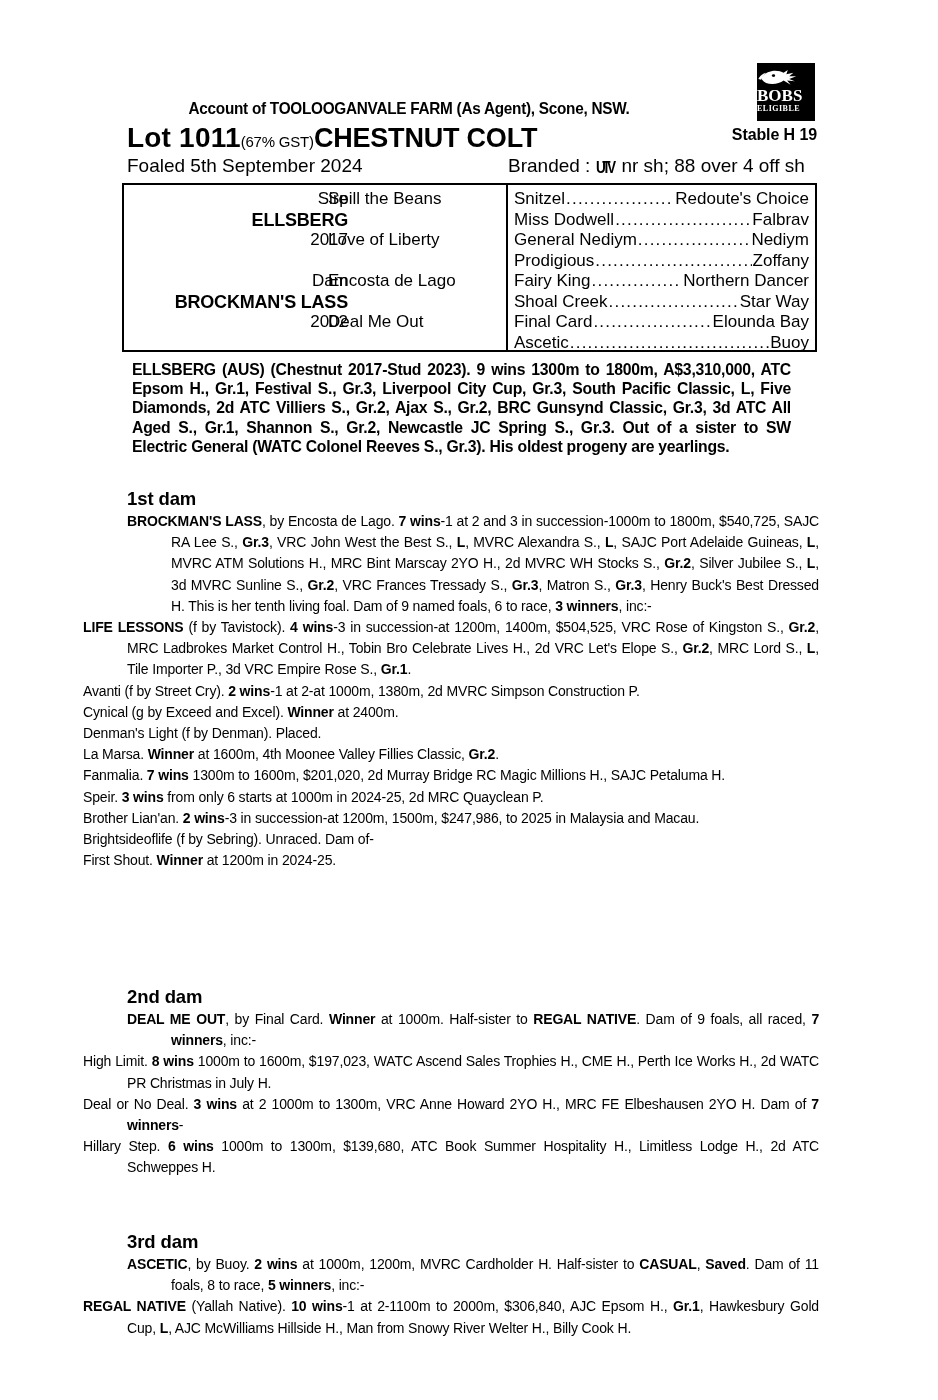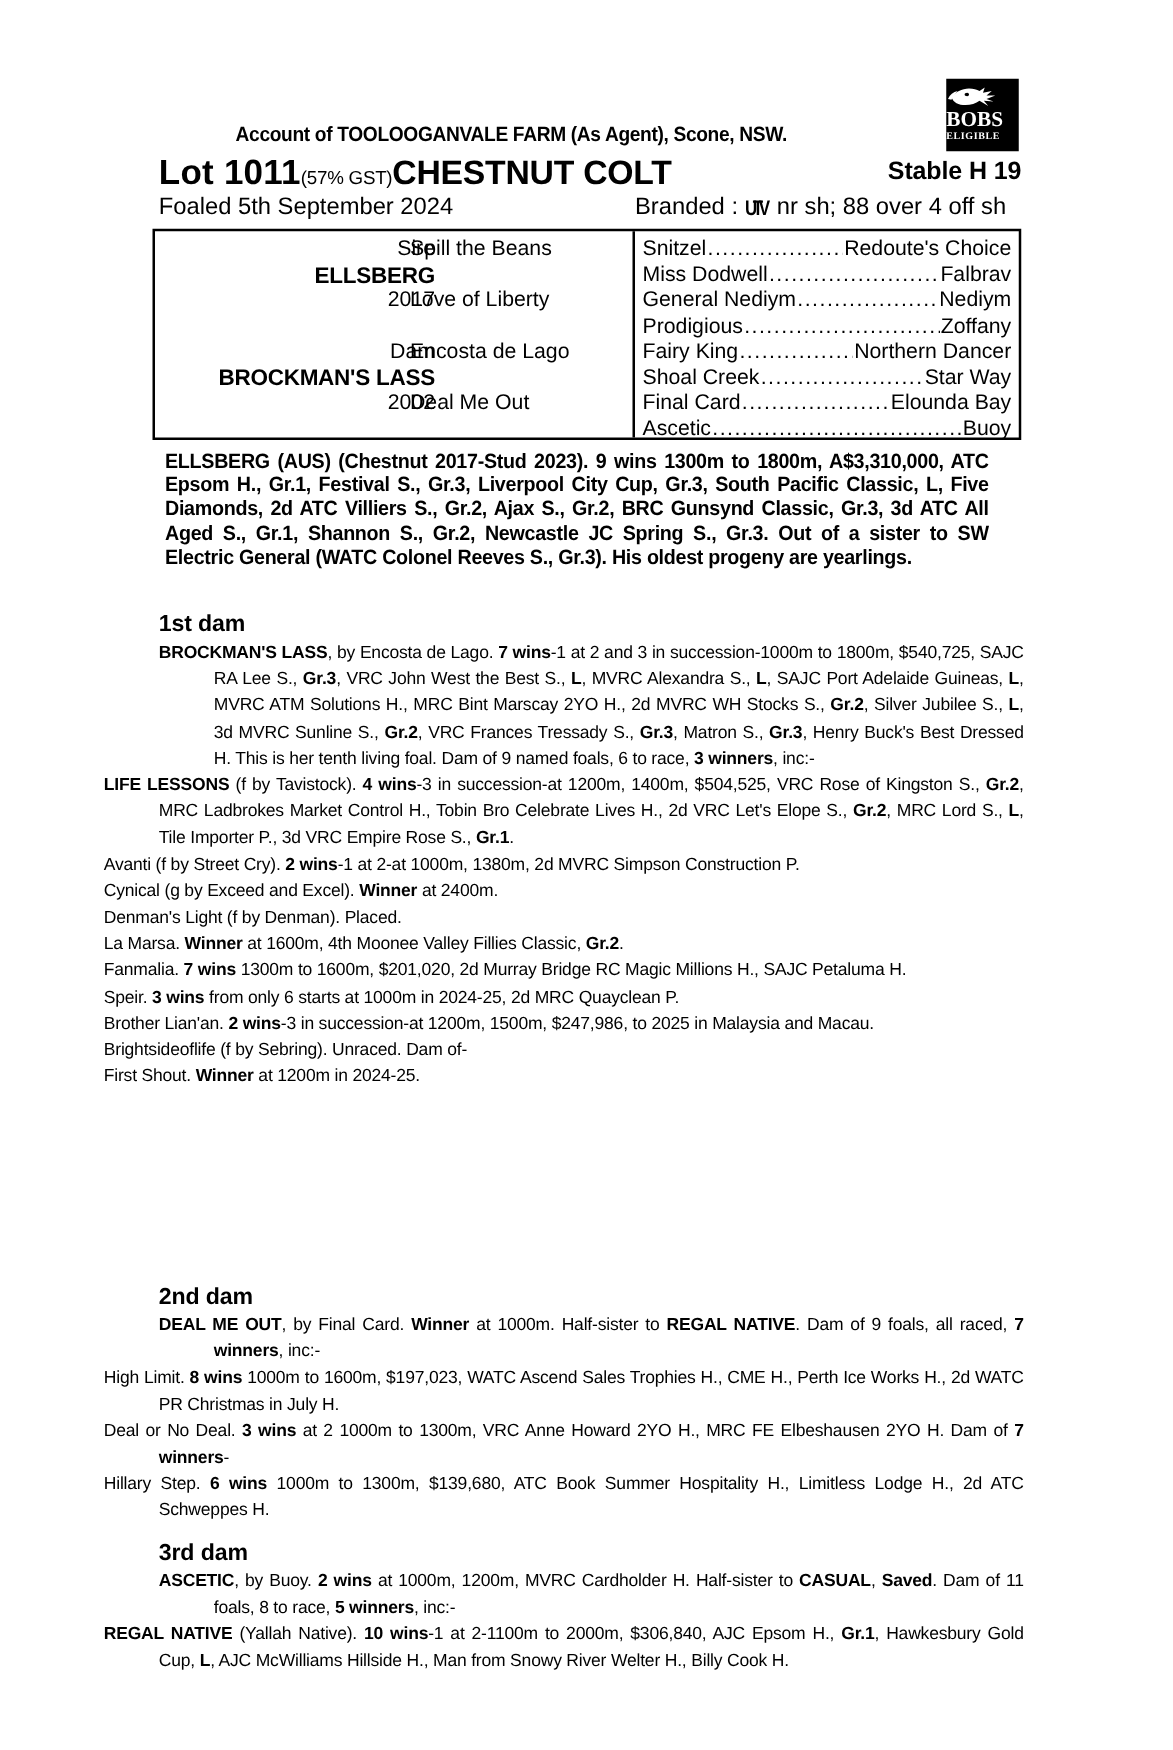--- a/index.html
+++ b/index.html
@@ -98,21 +98,21 @@
   .lot-type {
     font-weight: bold;
     font-size: 27px;
     letter-spacing: -0.2px;
   }
   .stable {
     position: absolute;
     right: 0;
     top: 4px;
     font-weight: bold;
-    font-size: 20px;
+    font-size: 16px;
     letter-spacing: -0.1px;
   }
 
   .foaled-line {
     position: absolute;
     left: 127px;
     top: 155px;
     width: 690px;
     height: 24px;
     font-size: 19px;
@@ -265,21 +265,21 @@
       <path fill="#ffffff" d="M6 16 C10 10 18 6 26 6 C31 6 35 7 38 9 L44 5 L42 11 L52 9 L46 14 L56 14 L46 18 L54 21 L43 20 L48 26 L38 20 C34 23 28 25 22 25 C14 25 8 22 6 16 Z M24 11 C22 11 21 12 21 13 C21 14 22 15 24 15 C25 15 26 14 26 13 C26 12 25 11 24 11 Z"></path>
       <path fill="#ffffff" d="M2 18 C4 13 8 10 13 9 C9 13 7 16 6 19 Z"></path>
     </svg>
     <div class="bobs-word">BOBS</div>
     <div class="bobs-sub">ELIGIBLE</div>
   </div>
 
   <div class="account-line">Account of TOOLOOGANVALE FARM (As Agent), Scone, NSW.</div>
 
   <div class="lot-line">
-    <span class="lot-num">Lot 1011</span><span class="lot-gst">(57% GST)</span><span class="lot-type">CHESTNUT COLT</span>
+    <span class="lot-num">Lot 1011</span><span class="lot-gst">(67% GST)</span><span class="lot-type">CHESTNUT COLT</span>
     <span class="stable">Stable H 19</span>
   </div>
 
   <div class="foaled-line">
     <span>Foaled 5th September 2024</span>
     <span class="branded"><span>Branded : </span><span class="brand-glyph">UTV</span><span> nr sh; 88 over 4 off sh</span></span>
   </div>
 
   <div class="ped-table">
     <div class="ped-col-a">
@@ -360,21 +360,21 @@
         <p class="entry lvl1">Denman's Light (f by Denman). Placed.</p>
         <p class="entry lvl2">La Marsa. <b class="n">Winner</b> at 1600m, 4th Moonee Valley Fillies Classic, <b class="n">Gr.2</b>.</p>
         <p class="entry lvl2">Fanmalia. <b class="n">7 wins</b> 1300m to 1600m, $201,020, 2d Murray Bridge RC Magic Millions H., SAJC Petaluma H.</p>
         <p class="entry lvl2">Speir. <b class="n">3 wins</b> from only 6 starts at 1000m in 2024-25, 2d MRC Quayclean P.</p>
         <p class="entry lvl2">Brother Lian'an. <b class="n">2 wins</b>-3 in succession-at 1200m, 1500m, $247,986, to 2025 in Malaysia and Macau.</p>
         <p class="entry lvl1">Brightsideoflife (f by Sebring). Unraced. Dam of-</p>
         <p class="entry lvl2">First Shout. <b class="n">Winner</b> at 1200m in 2024-25.</p>
       </div>
   </div>
 
-  <div class="body-block" id="block-second" style="top:985px;margin-top:40px;">
+  <div class="body-block" id="block-second" style="top:985px;">
     <div class="dam-head">2nd dam</div>
     <div id="second-dam-body">
         <p class="entry lvl0 hang"><b class="n">DEAL ME OUT</b>, by Final Card. <b class="n">Winner</b> at 1000m. Half-sister to <b class="n">REGAL NATIVE</b>. Dam of 9 foals, all raced, <b class="n">7 winners</b>, inc:-</p>
         <p class="entry lvl1">High Limit. <b class="n">8 wins</b> 1000m to 1600m, $197,023, WATC Ascend Sales Trophies H., CME H., Perth Ice Works H., 2d WATC PR Christmas in July H.</p>
         <p class="entry lvl1">Deal or No Deal. <b class="n">3 wins</b> at 2 1000m to 1300m, VRC Anne Howard 2YO H., MRC FE Elbeshausen 2YO H. Dam of <b class="n">7 winners</b>-</p>
         <p class="entry lvl2">Hillary Step. <b class="n">6 wins</b> 1000m to 1300m, $139,680, ATC Book Summer Hospitality H., Limitless Lodge H., 2d ATC Schweppes H.</p>
       </div>
   </div>
 
   <div class="body-block" id="block-third" style="top:1230px;">

